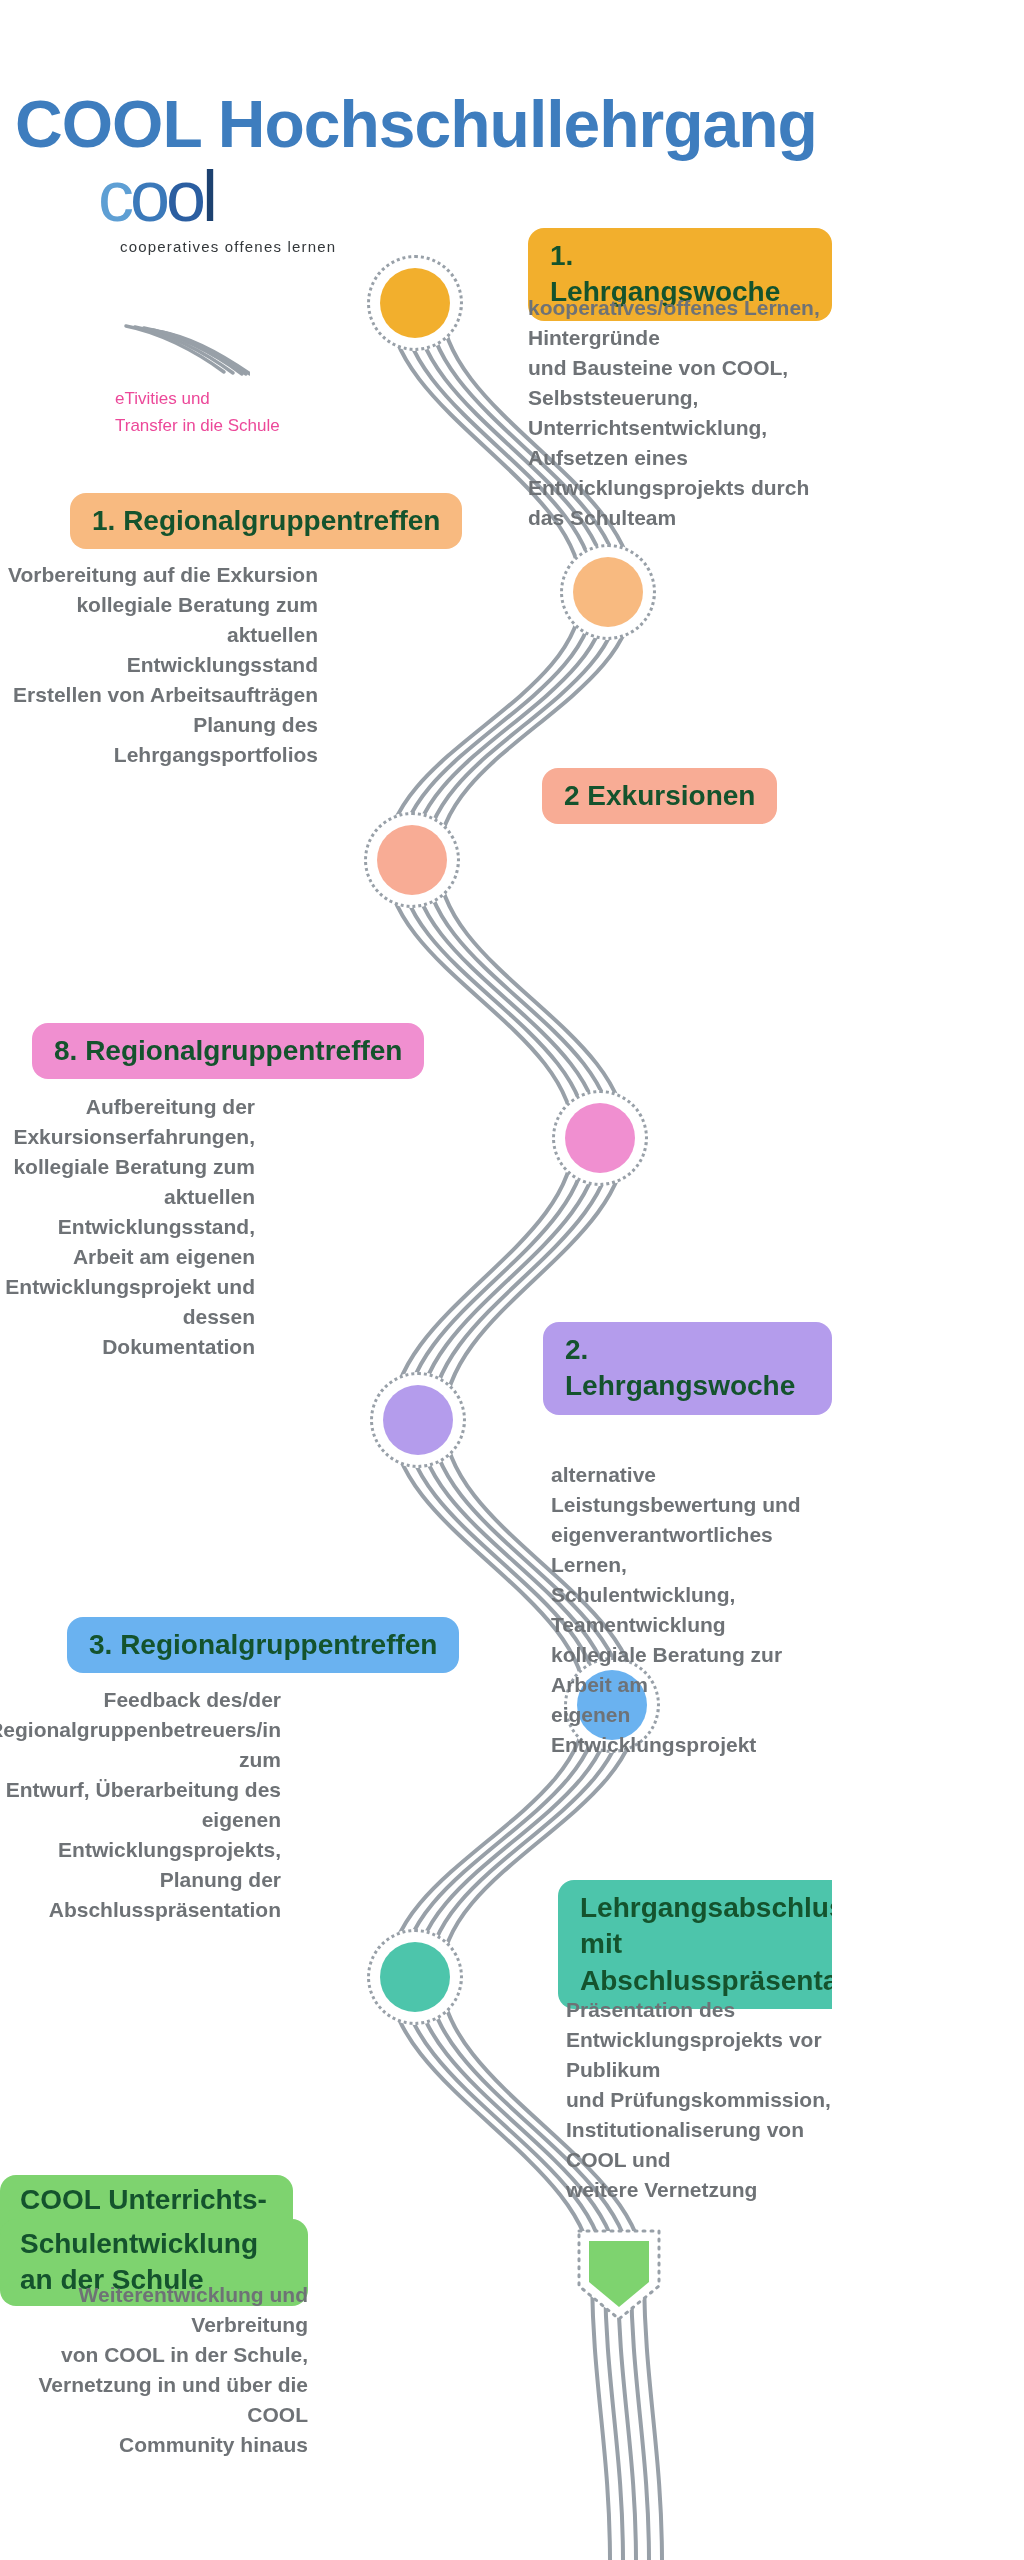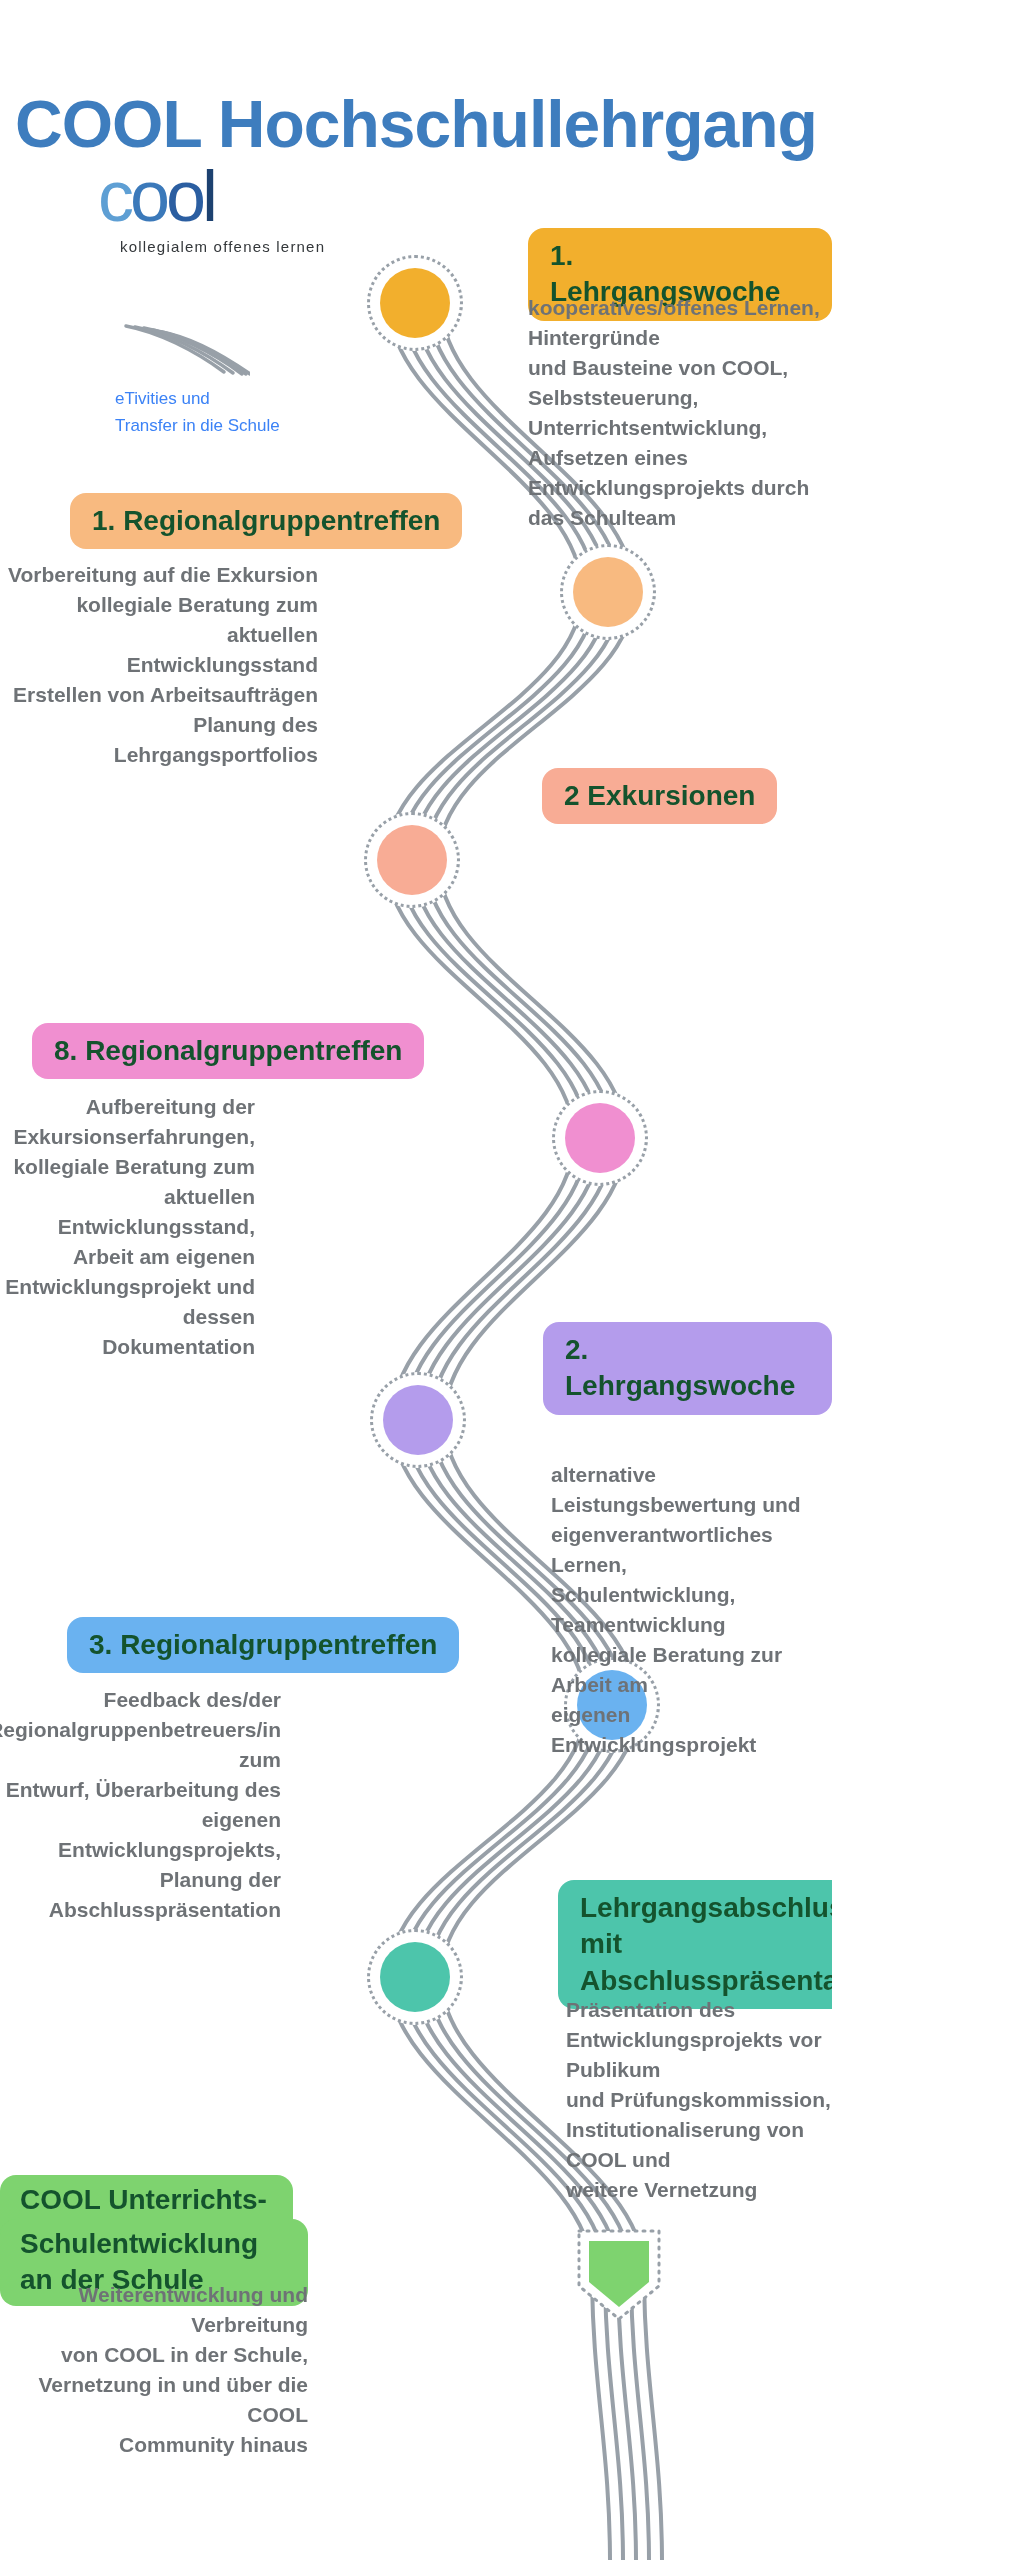--- a/index.html
+++ b/index.html
@@ -11,21 +11,21 @@
   
   .page-title{position:absolute;left:0;right:0;top:42px;text-align:center;
               font-size:66px;font-weight:bold;letter-spacing:-1px;z-index:2;}
   
   .logo{position:absolute;left:98px;top:152px;font-size:72px;font-weight:normal;
         letter-spacing:-4px;line-height:1;z-index:2;margin-top:8px;}
   .logo-sub{position:absolute;left:120px;top:238px;font-size:15px;letter-spacing:1.2px;
             color:#33373a;z-index:2;}
   .waves-icon{position:absolute;left:120px;top:322px;z-index:2;}
   .side-note{position:absolute;left:115px;top:385px;font-size:17px;line-height:1.6;
-             color:#3b82f6;z-index:2;white-space:pre-line;}
+             color:#ec4899;z-index:2;white-space:pre-line;}
   
   .pill{position:absolute;z-index:2;display:inline-block;border-radius:16px;
         padding:10px 22px;font-size:28px;font-weight:bold;color:#14532d;line-height:1.3;}
   .pill1{left:528px;top:228px;}
   .pill2{left:70px;top:493px;}
   .pill3{left:542px;top:768px;}
   .pill4{left:32px;top:1023px;}
   .pill5{left:543px;top:1322px;}
   .pill6{left:67px;top:1617px;}
   .pill7{left:558px;top:1880px;max-width:350px;}
@@ -71,21 +71,21 @@
       <path class="flow" transform="translate(13,0)" d="M415,303 C415,413 608,482 608,592 C608,702 412,750 412,860 C412,970 600,1028 600,1138 C600,1248 418,1310 418,1420 C418,1530 612,1595 612,1705 C612,1815 415,1867 415,1977 C415,2087 618,2162 618,2272 C618,2382 636,2450 636,2562"></path>
       <path class="flow" transform="translate(26,0)" d="M415,303 C415,413 608,482 608,592 C608,702 412,750 412,860 C412,970 600,1028 600,1138 C600,1248 418,1310 418,1420 C418,1530 612,1595 612,1705 C612,1815 415,1867 415,1977 C415,2087 618,2162 618,2272 C618,2382 636,2450 636,2562"></path>
     </g>
   </svg>
 
   <h1 class="page-title" style="color: rgb(62, 125, 190);">COOL Hochschullehrgang</h1>
 
   <div class="logo">
     <span style="color: rgb(94, 159, 212);">c</span><span style="color: rgb(59, 121, 186);">o</span><span style="color: rgb(43, 94, 161);">o</span><span style="color: rgb(28, 65, 112);">l</span>
   </div>
-  <div class="logo-sub">kollegialem offenes lernen</div>
+  <div class="logo-sub">cooperatives offenes lernen</div>
 
   <svg class="waves-icon" width="130" height="58" viewBox="0 0 130 58">
     <g fill="none" stroke="#98a0a8" stroke-width="3.5" stroke-linecap="round">
       <path d="M6,4 C38,10 74,28 104,50"></path>
       <path d="M15,3 C47,9 83,27 113,49" transform="translate(0,2)"></path>
       <path d="M24,2 C56,8 92,26 122,48" transform="translate(0,4)"></path>
       <path d="M33,1 C65,7 98,25 126,45" transform="translate(0,7)"></path>
       <path d="M42,0 C74,6 104,24 130,42" transform="translate(0,10)"></path>
     </g>
   </svg>

